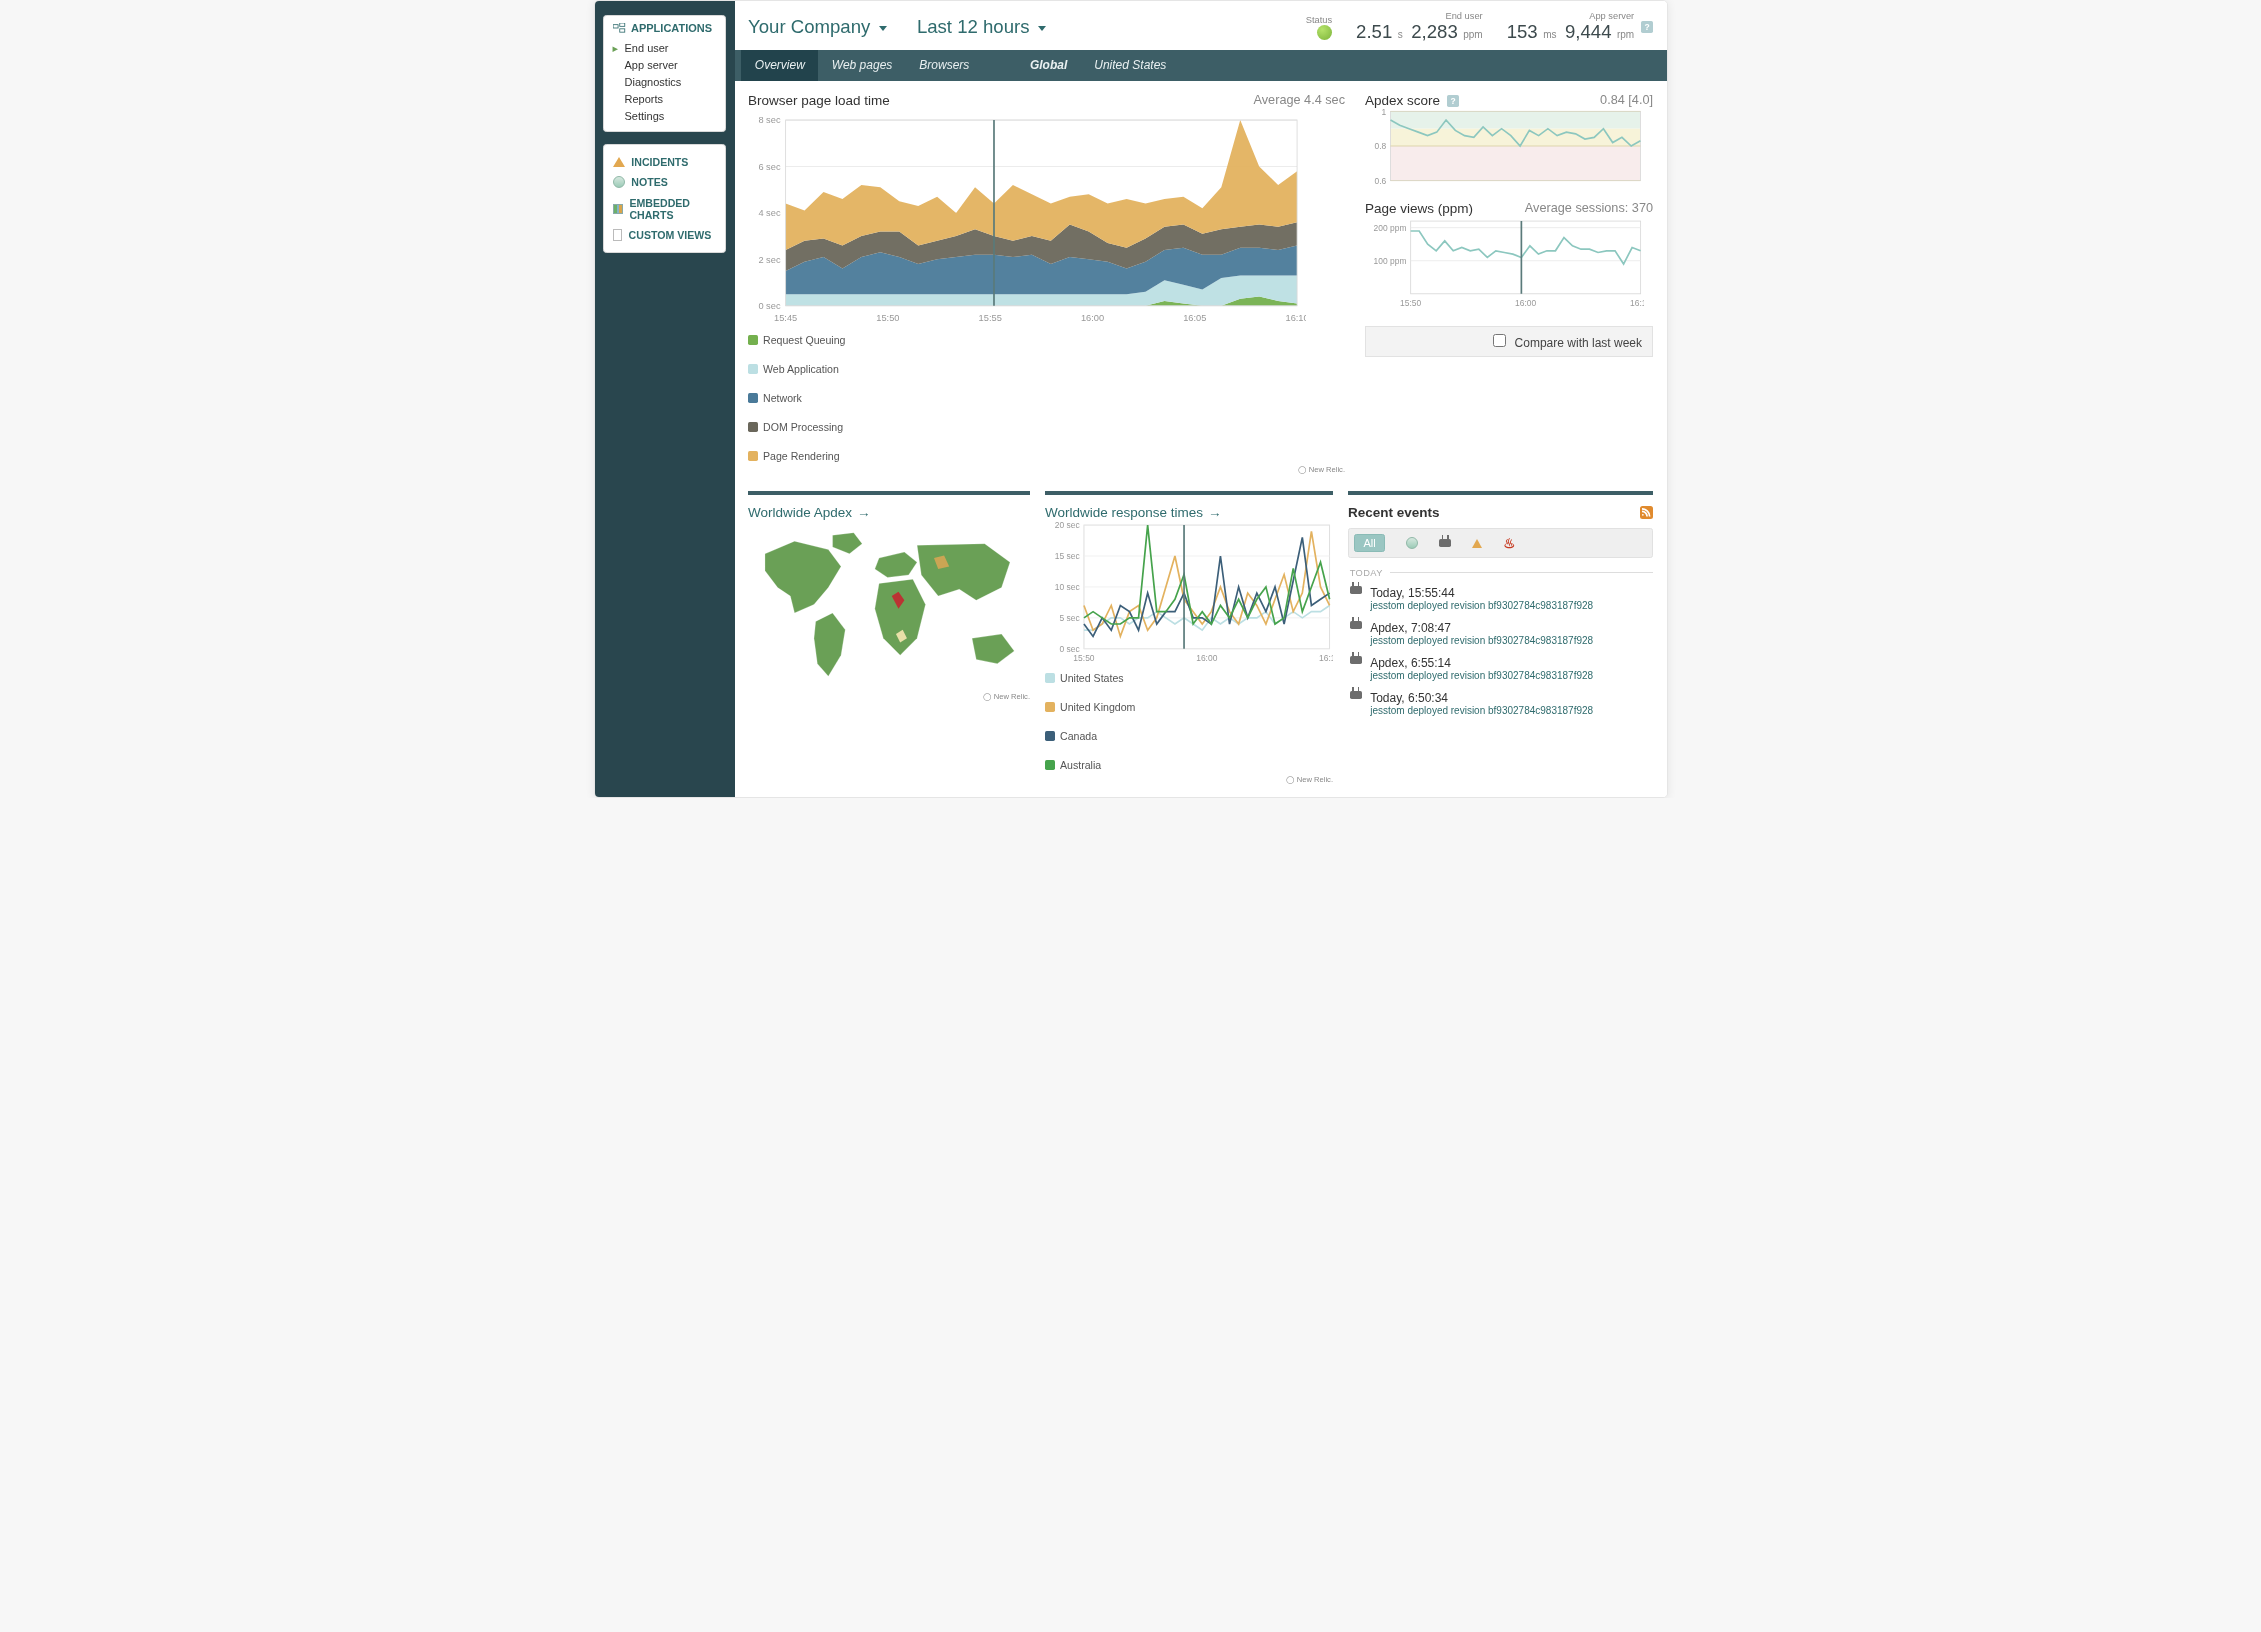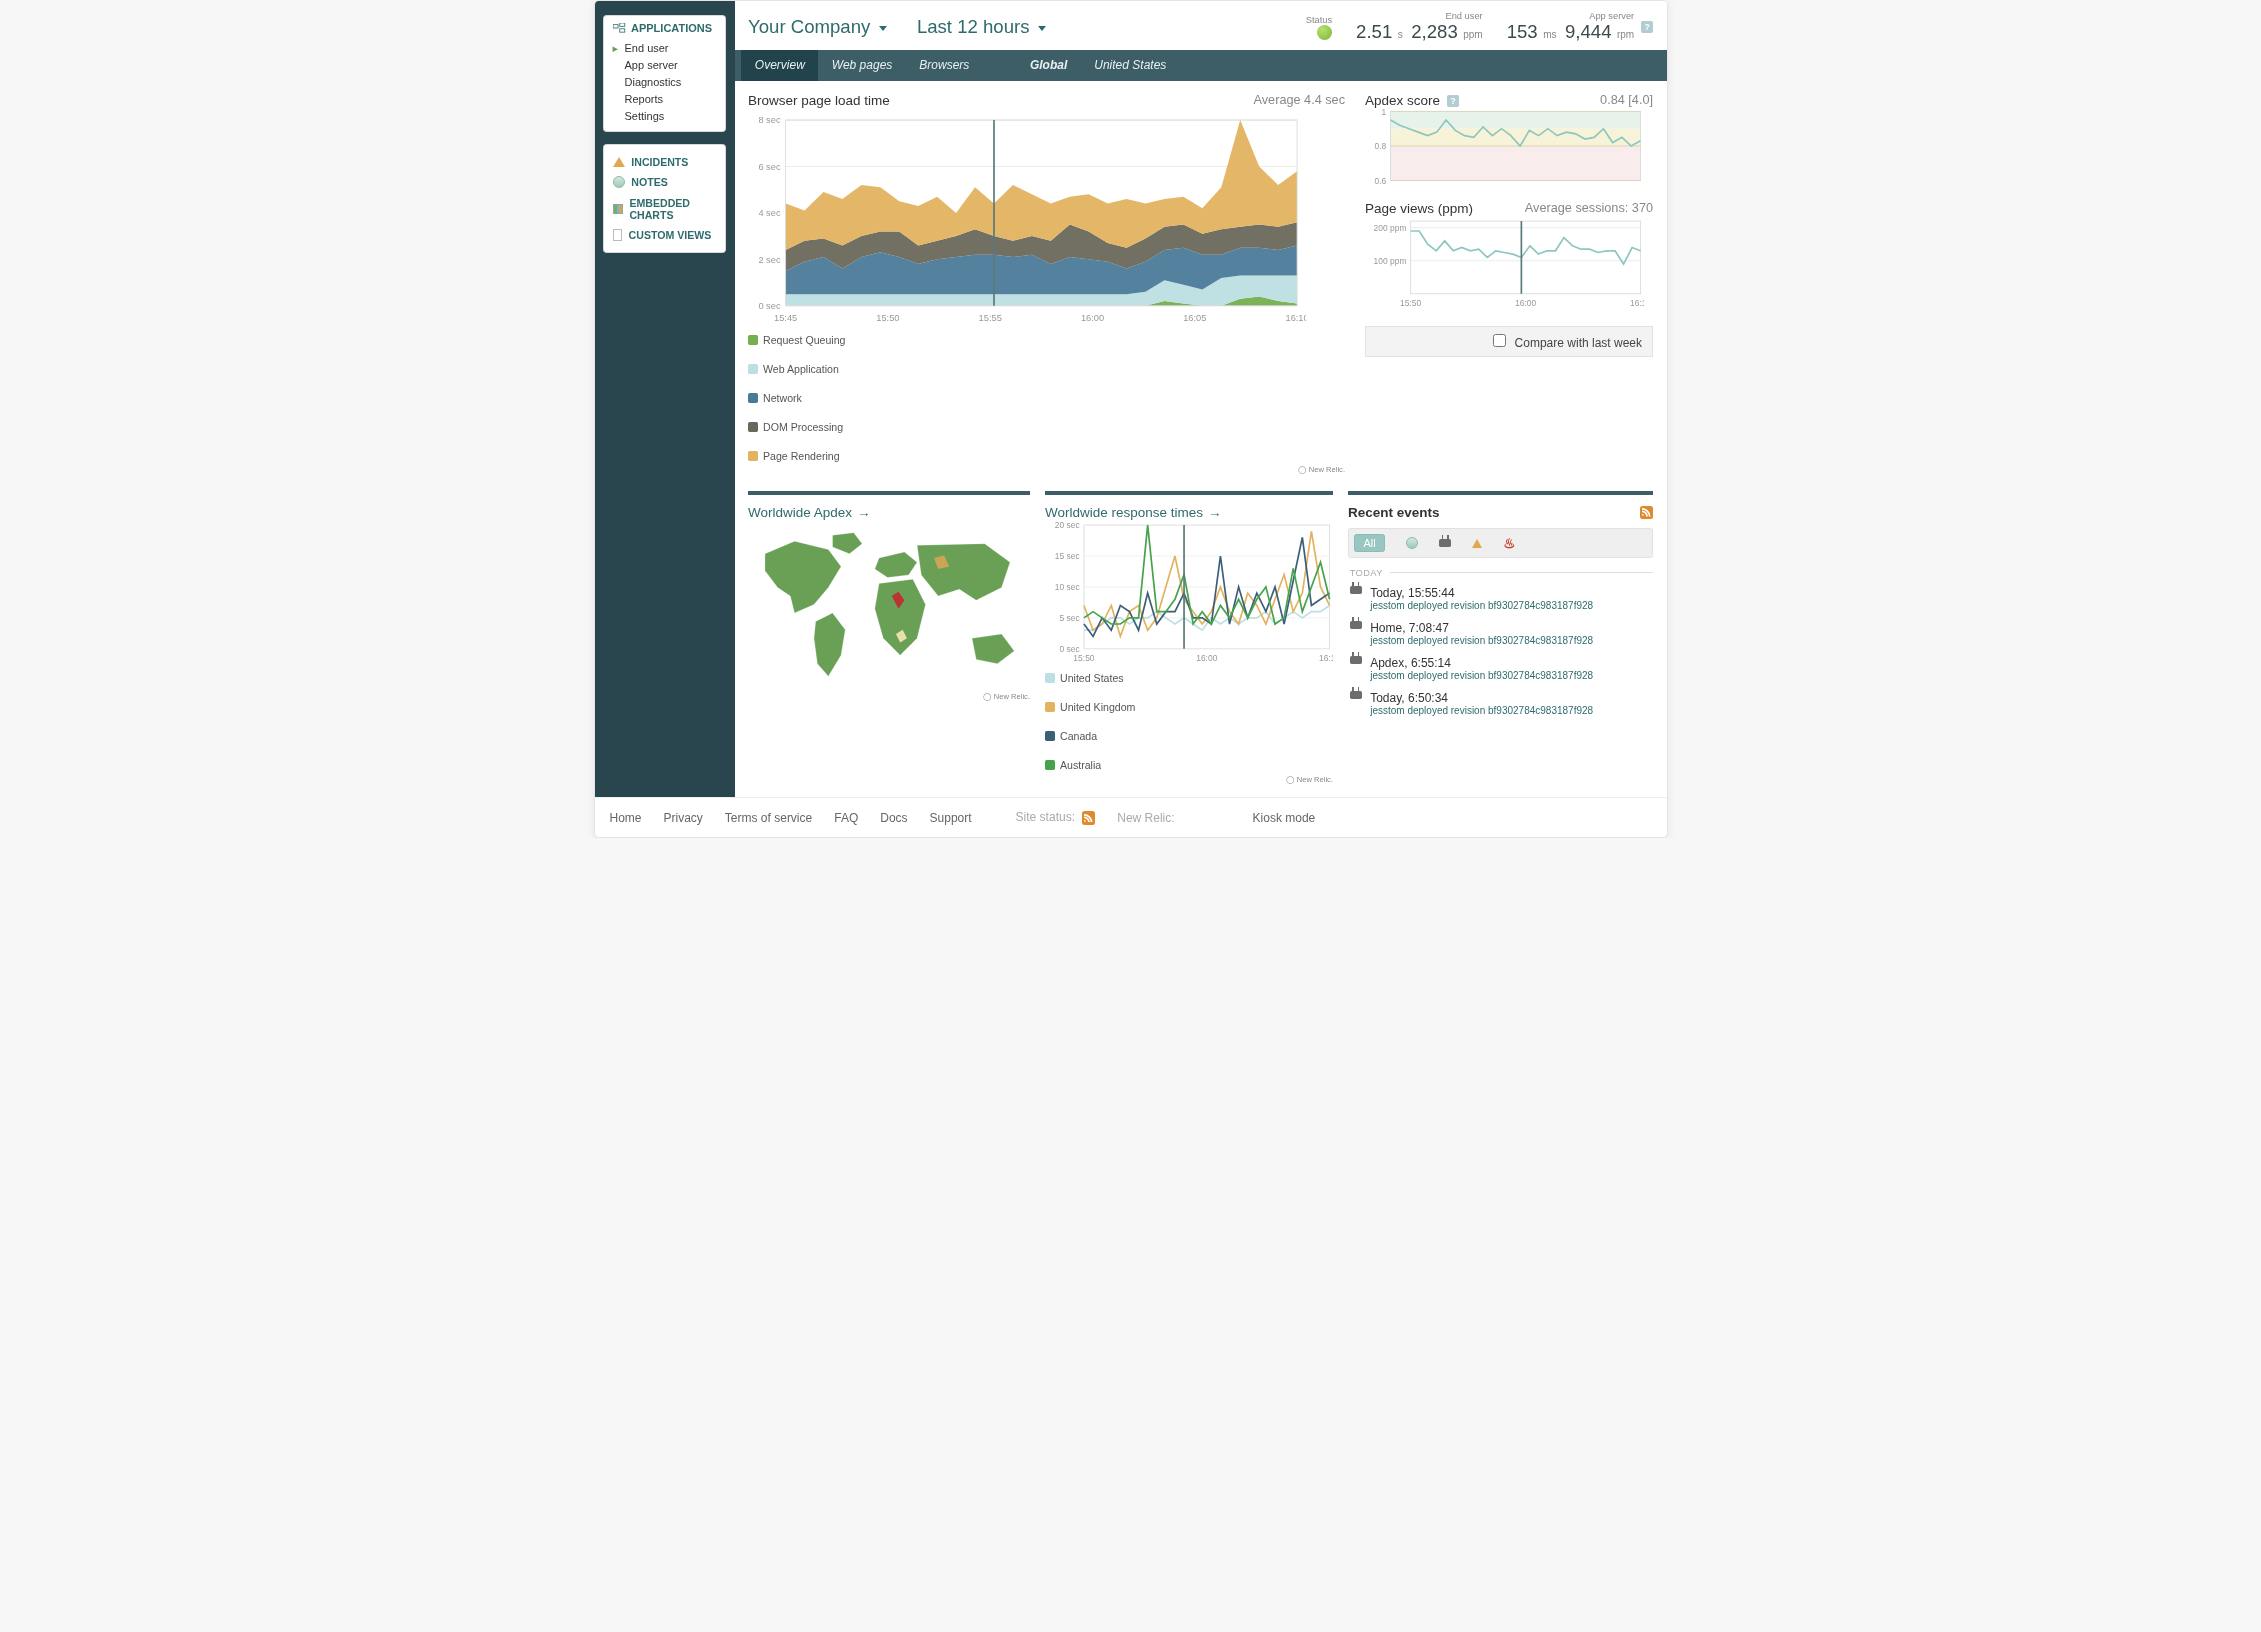--- a/index.html
+++ b/index.html
@@ -389,21 +389,21 @@
               <div class="event">
                 <span class="plug"></span>
                 <div>
                   <div class="when">Today, 15:55:44</div>
                   <div class="desc">jesstom deployed revision bf9302784c983187f928</div>
                 </div>
               </div>
               <div class="event">
                 <span class="plug"></span>
                 <div>
-                  <div class="when">Home, 7:08:47</div>
+                  <div class="when">Apdex, 7:08:47</div>
                   <div class="desc">jesstom deployed revision bf9302784c983187f928</div>
                 </div>
               </div>
               <div class="event">
                 <span class="plug"></span>
                 <div>
                   <div class="when">Apdex, 6:55:14</div>
                   <div class="desc">jesstom deployed revision bf9302784c983187f928</div>
                 </div>
               </div>
@@ -414,28 +414,14 @@
                   <div class="desc">jesstom deployed revision bf9302784c983187f928</div>
                 </div>
               </div>
             </div>
         </div>
       </div>
 
     </div>
   </div>
 
-  <div class="footer">
-    <span id="footer-links"><a style="margin-right: 22px;">Home</a><a style="margin-right: 22px;">Privacy</a><a style="margin-right: 22px;">Terms of service</a><a style="margin-right: 22px;">FAQ</a><a style="margin-right: 22px;">Docs</a><a style="margin-right: 22px;">Support</a></span>
-    <span class="muted">
-      <span>Site status:</span>
-      <span class="rss">
-          <svg width="8.5" height="8.5" viewBox="0 0 10 10">
-            <path d="M1 9a1 1 0 100-2 1 1 0 000 2zM0 3v2a5 5 0 015 5h2a7 7 0 00-7-7zm0-3v2a8 8 0 018 8h2A10 10 0 000 0z" fill="#fff"></path>
-          </svg>
-        </span>
-    </span>
-    <span class="muted">New Relic:</span>
-    <span style="flex:0 0 34px;"></span>
-    <a>Kiosk mode</a>
-  </div>
 </div>
 
 
 </body></html>

